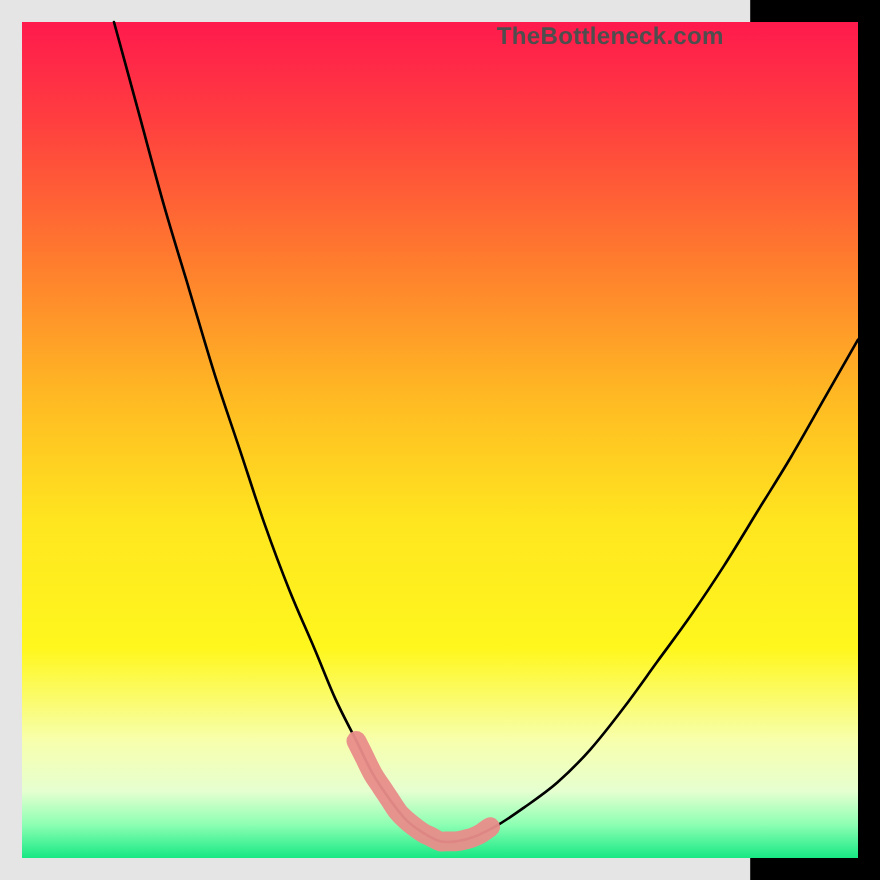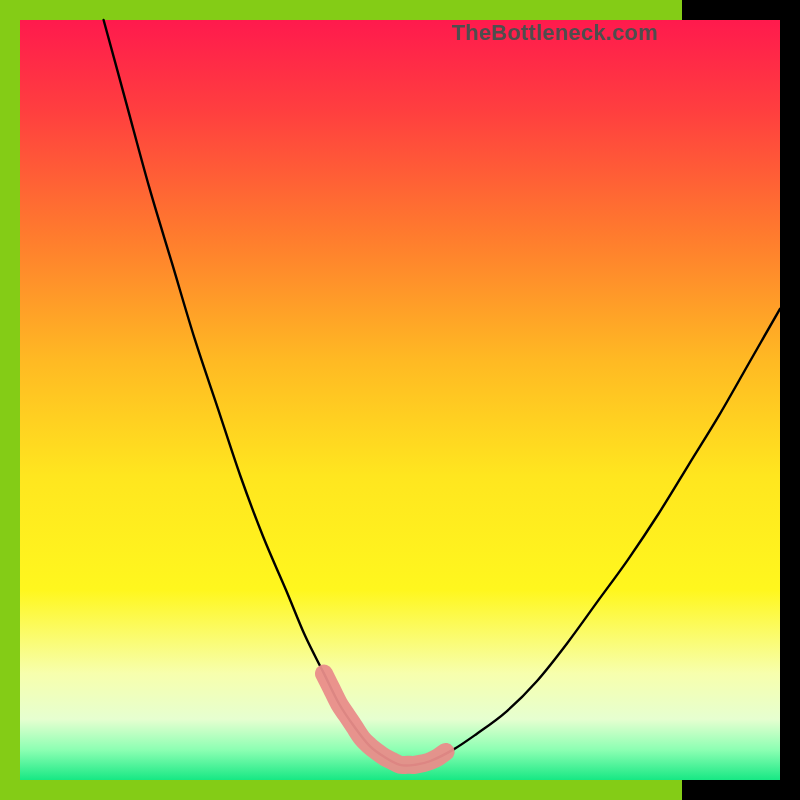--- a/index.html
+++ b/index.html
@@ -9,21 +9,21 @@
     height: 800px;
     background: #000;
     overflow: hidden;
   }
   .frame {
     position: absolute;
     top: 0;
     left: 0;
     width: 682px;
     height: 800px;
-    background: #84cc16;
+    background: #e5e5e5;
   }
   .plot-area {
     position: absolute;
     top: 20px;
     left: 20px;
     width: 760px;
     height: 760px;
     
   }
   .watermark {

